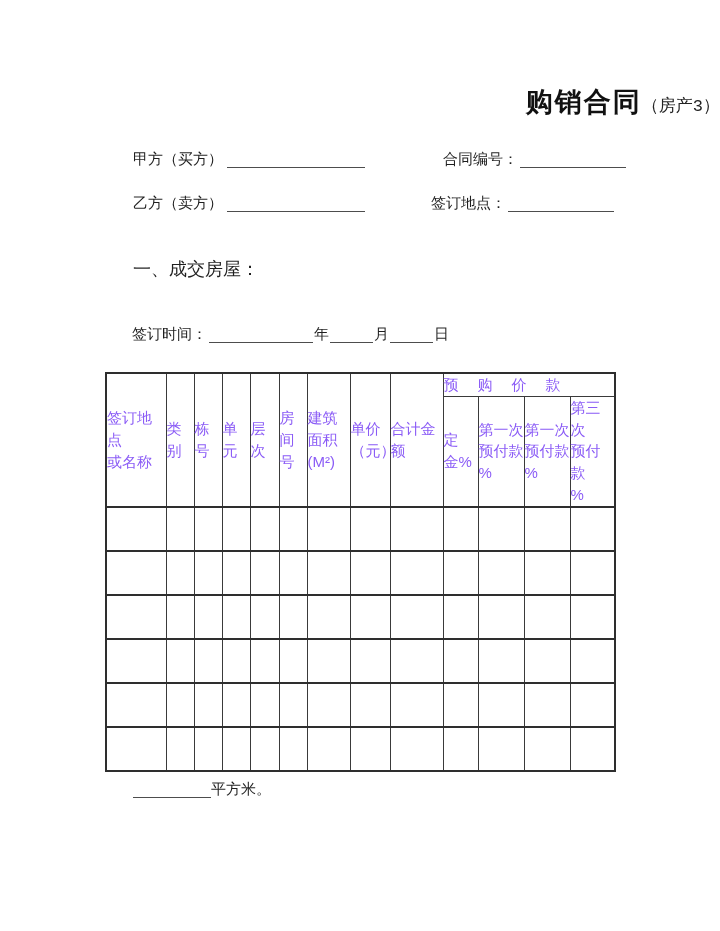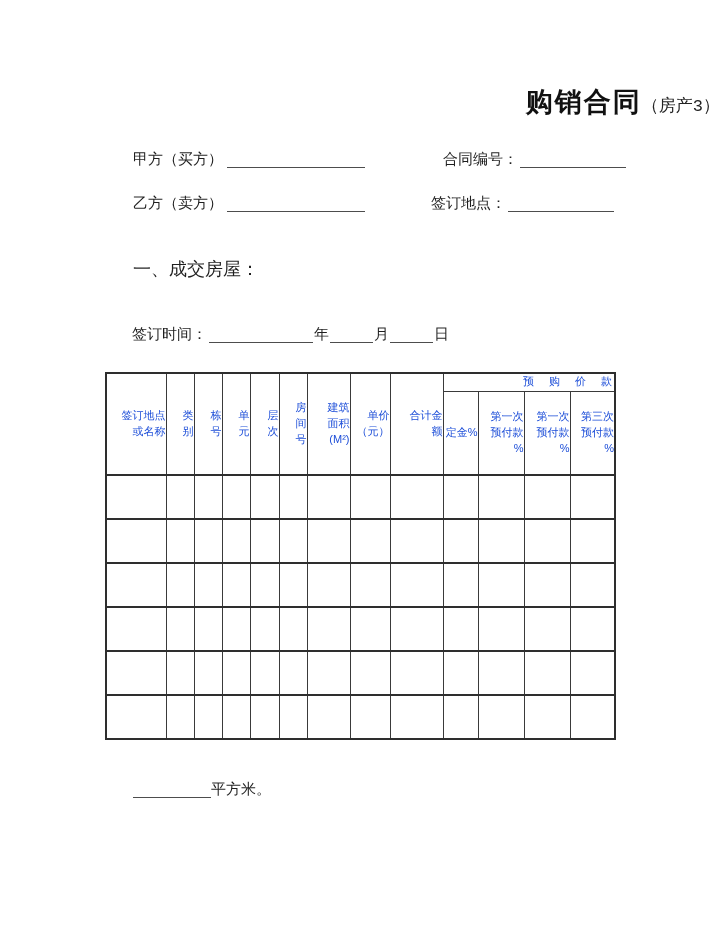--- a/index.html
+++ b/index.html
@@ -68,26 +68,26 @@
     background: #fff;
     border: 2px solid #2e2e2e;
   }
   .contract-table th,
   .contract-table td {
     border: 1px solid #3a3a3a;
     padding: 0;
   }
   .contract-table th {
     font-weight: normal;
-    font-size: 11px;
+    font-size: 15px;
     line-height: 1.45;
-    text-align: right;
+    text-align: left;
     vertical-align: middle;
     white-space: pre-line;
-    color: #1d4ed8;
+    color: #8b5cf6;
   }
   .contract-table .group-row th { height: 18px; }
   .contract-table .sub-row th { height: 84px; border-top-width: 1px; }
   .contract-table th.group-header { letter-spacing: 2px; }
   .contract-table tbody td {
     height: 44px;
     border-top-width: 2px;
     border-bottom-width: 2px;
     border-top-color: #2e2e2e;
     border-bottom-color: #2e2e2e;

